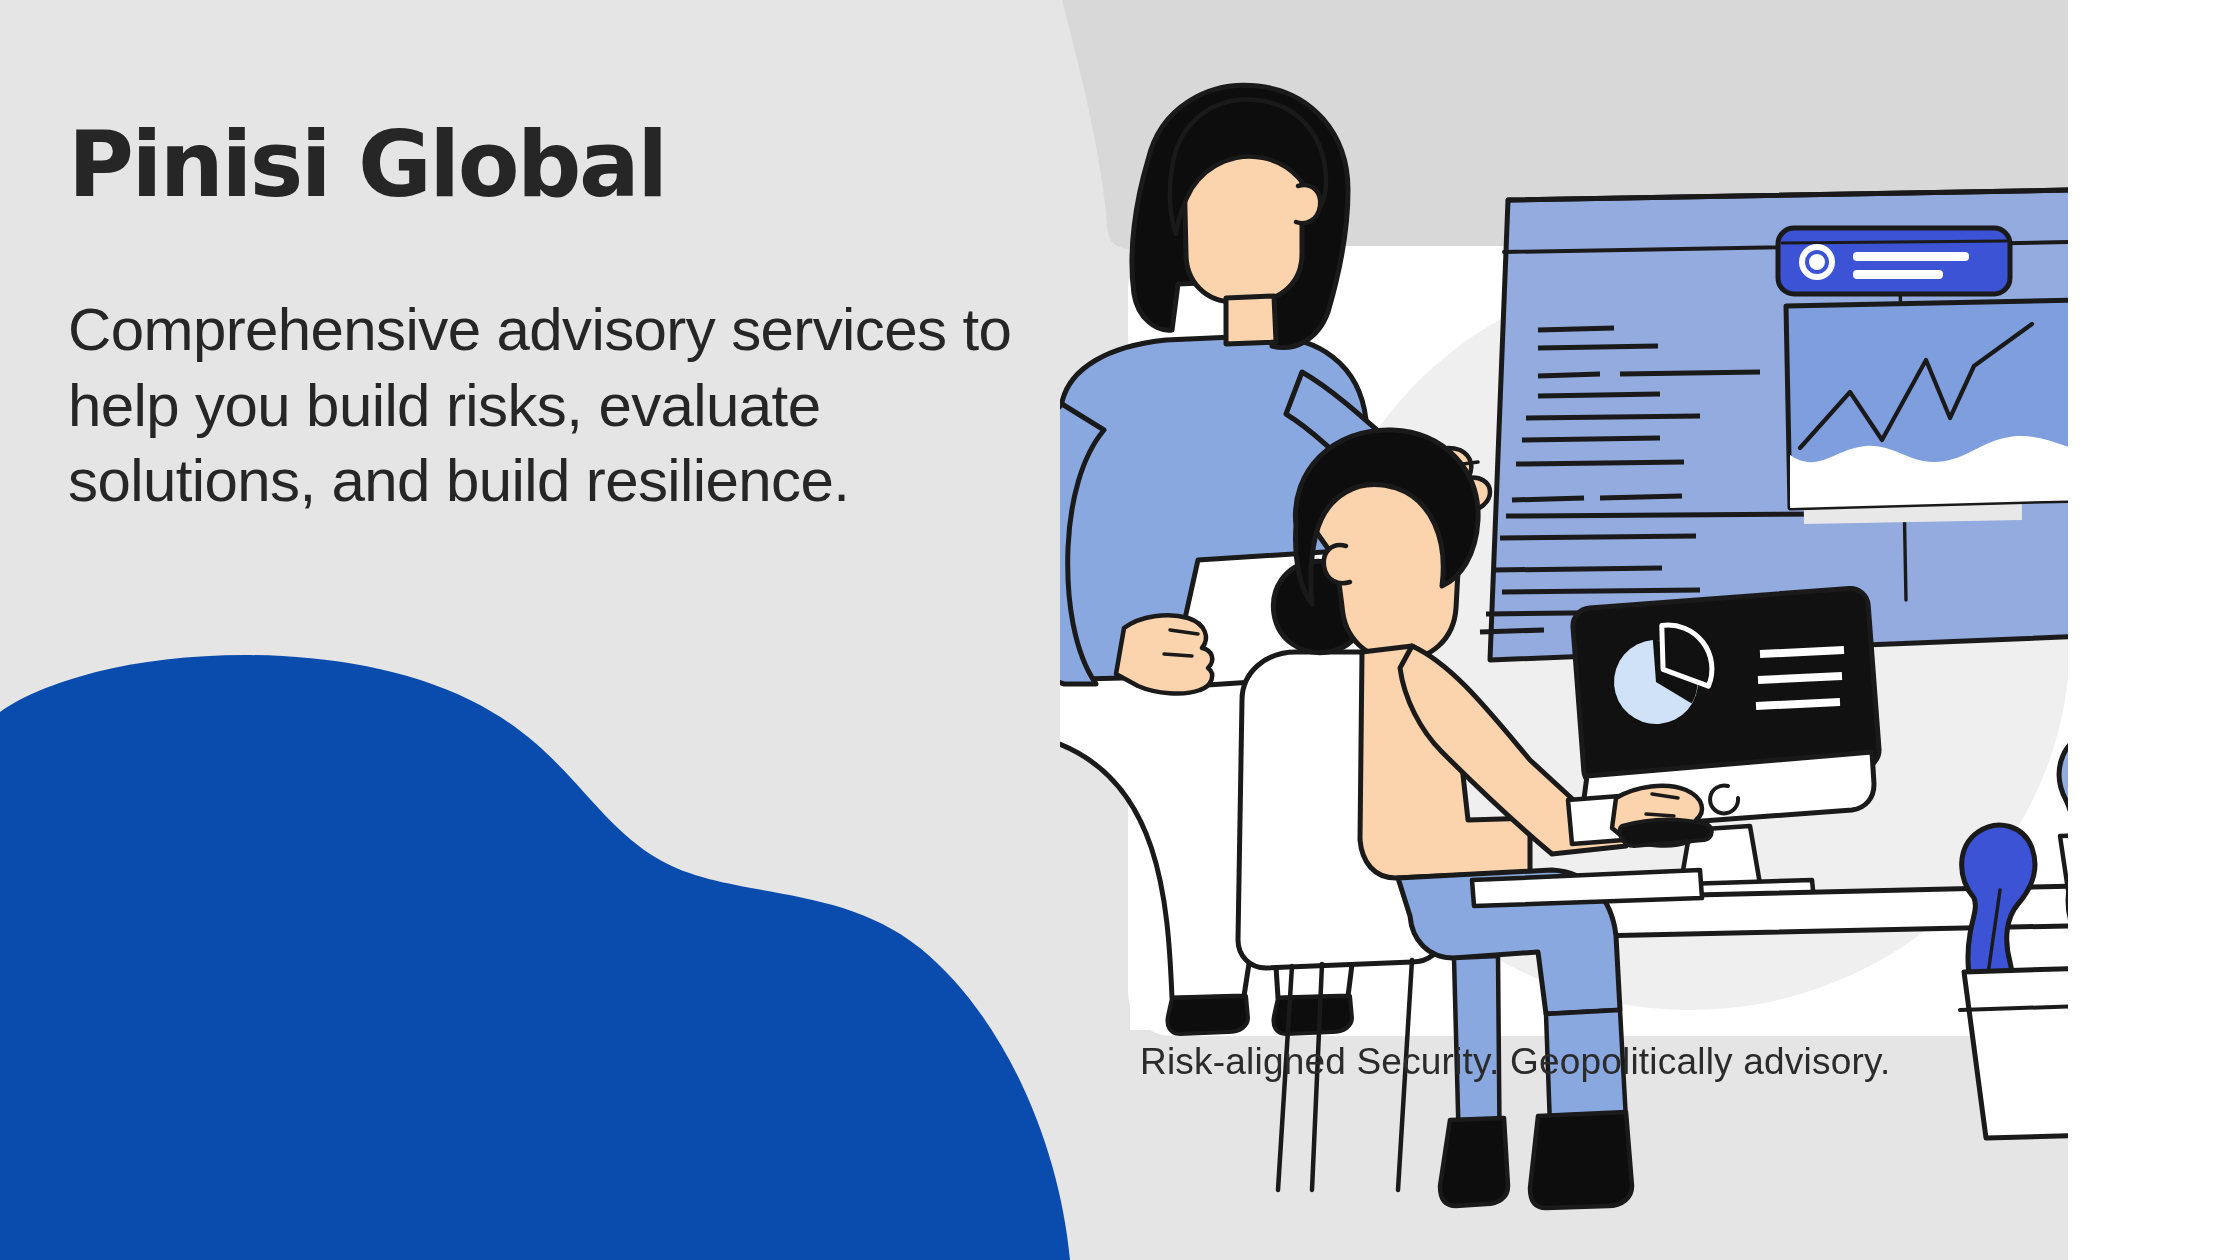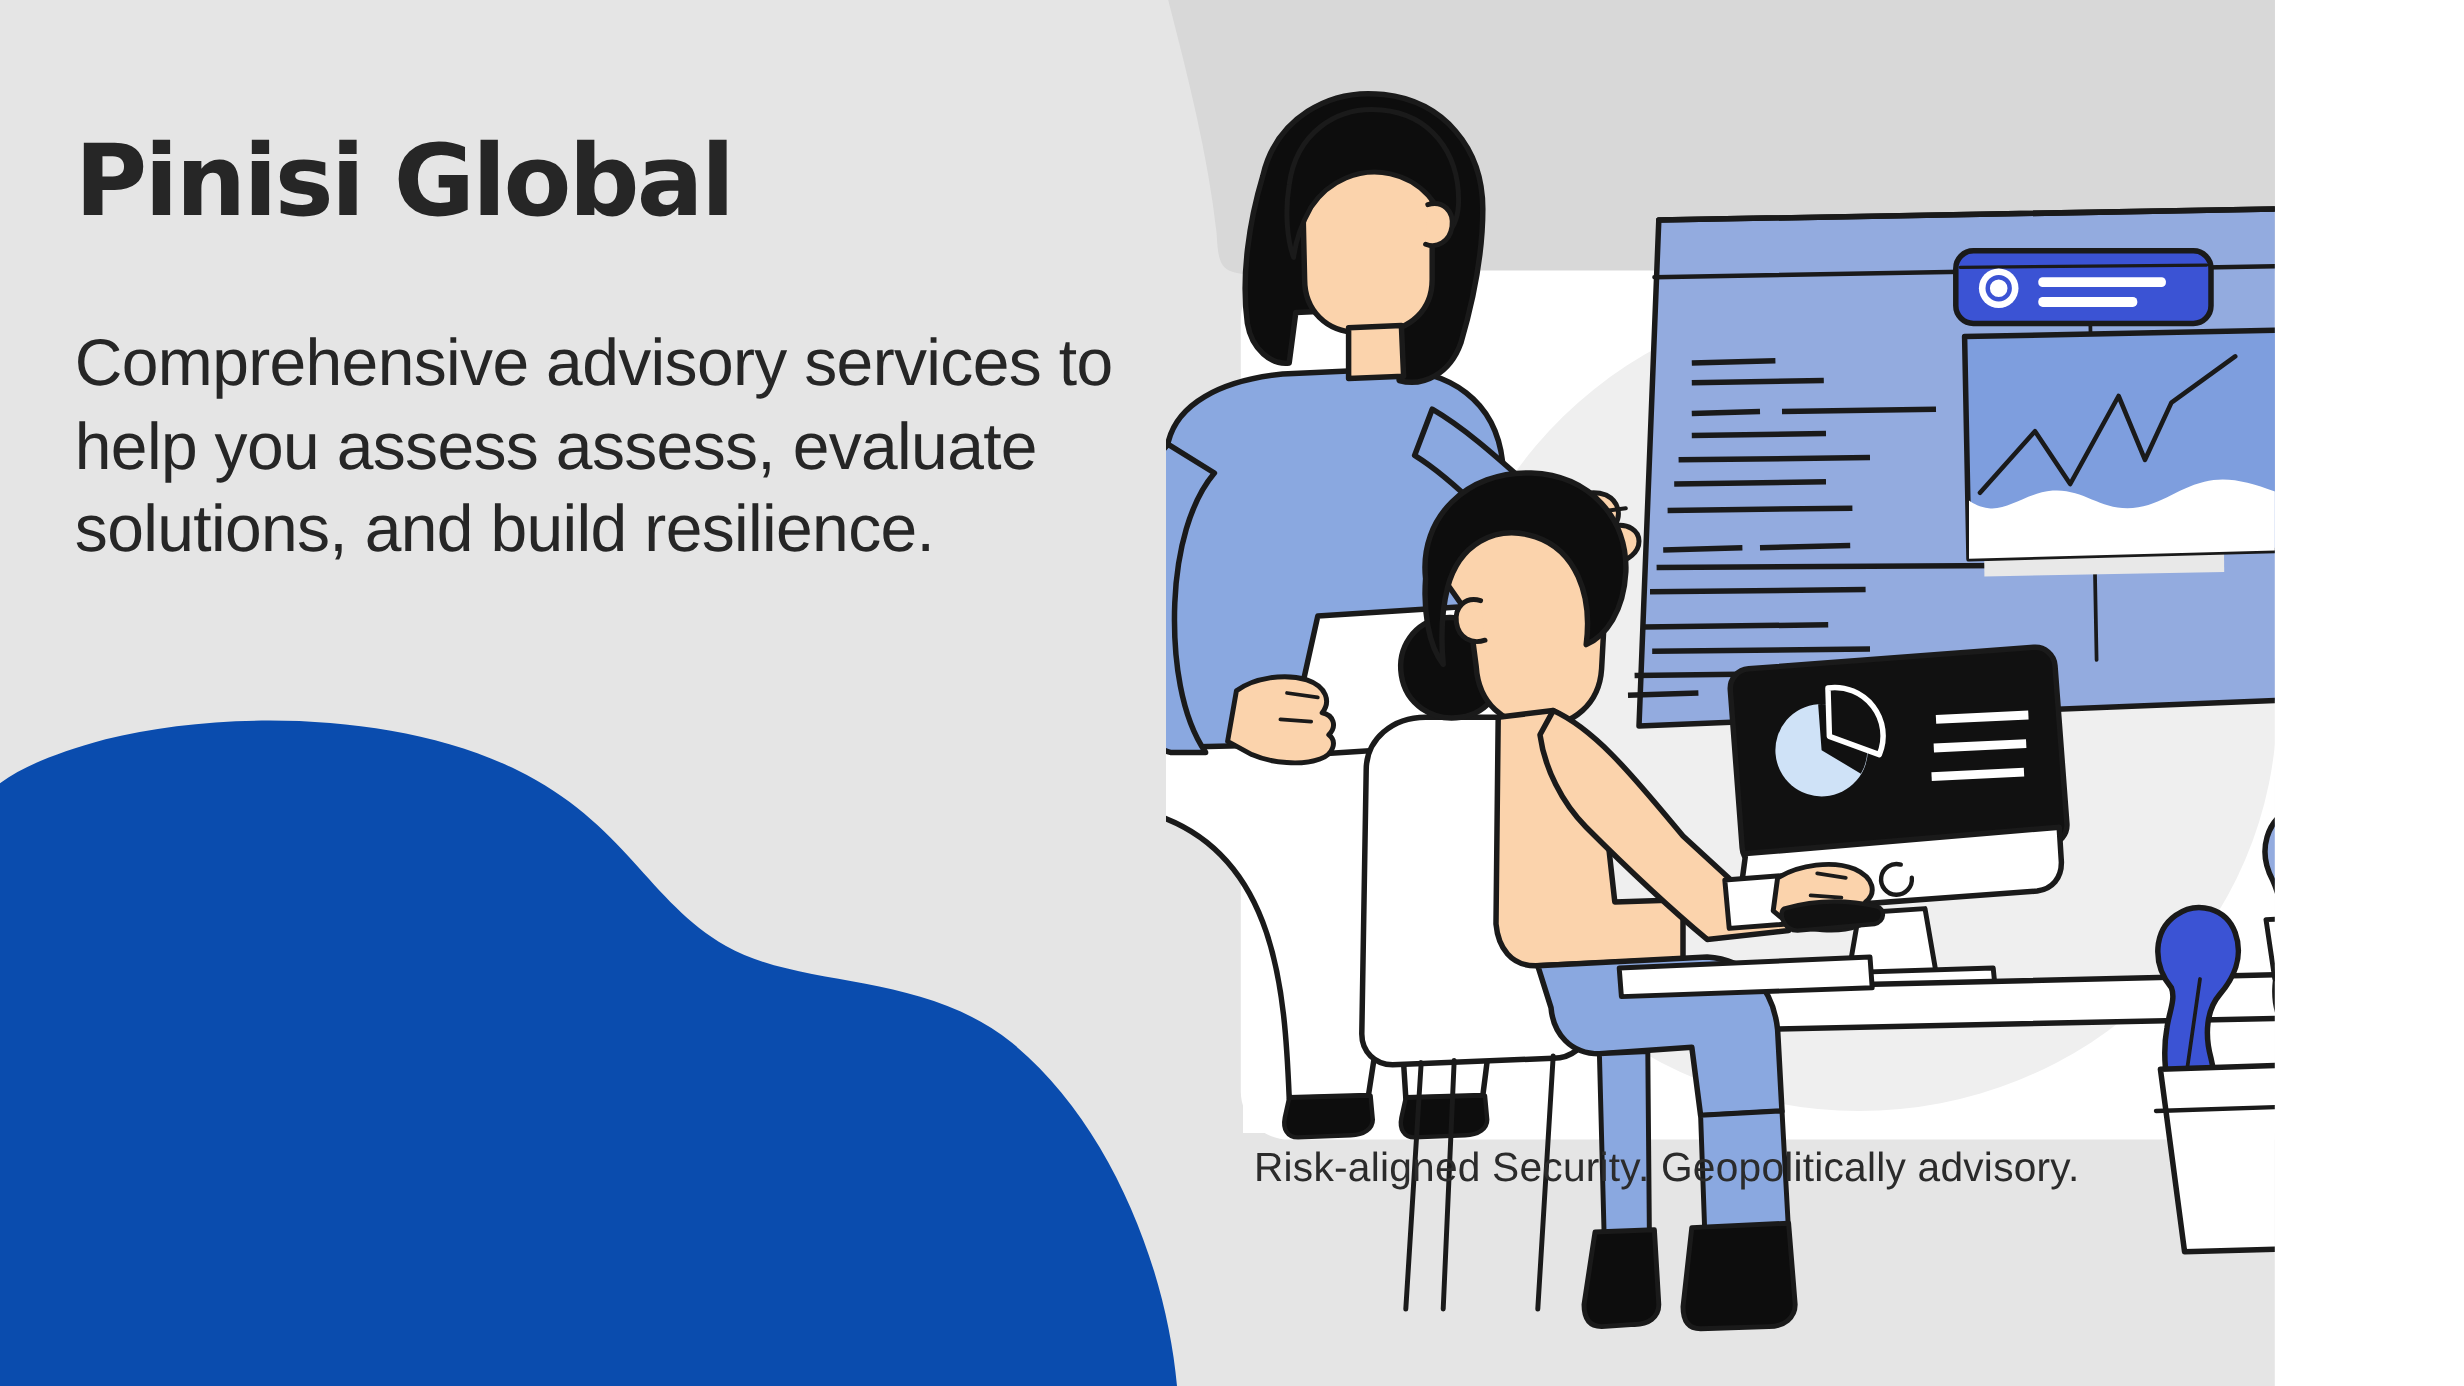--- a/index.html
+++ b/index.html
@@ -95,21 +95,21 @@
                C1060,1150 1008,1020 920,948
                C838,882 730,900 660,860
                C590,820 568,748 470,700
                C360,646 200,646 96,672
                C52,684 22,696 0,712 Z" fill="#0a4cae"></path>
     </svg>
   </div>
 
   <div class="text-col">
     <h1 class="brand-title">Pinisi Global</h1>
-    <p class="tagline">Comprehensive advisory services to help you assess assess, evaluate solutions, and build resilience.</p>
+    <p class="tagline">Comprehensive advisory services to help you build risks, evaluate solutions, and build resilience.</p>
   </div>
 
   <div class="illus-wrap">
     <svg class="illus-svg" viewBox="0 0 1180 1260" xmlns="http://www.w3.org/2000/svg">
       <g fill="none" stroke="#1a1a1a" stroke-width="4.5" stroke-linejoin="round" stroke-linecap="round">
 
         <g>
           <path d="M448,200 L1124,188 L1128,632 L430,660 Z" fill="#93abdf" stroke="#1a1a1a" stroke-width="5"></path>
           <path d="M448,200 L1124,188" stroke="#1a1a1a" stroke-width="5"></path>
           <path d="M444,252 L1126,240" stroke="#1a1a1a" stroke-width="4"></path>

